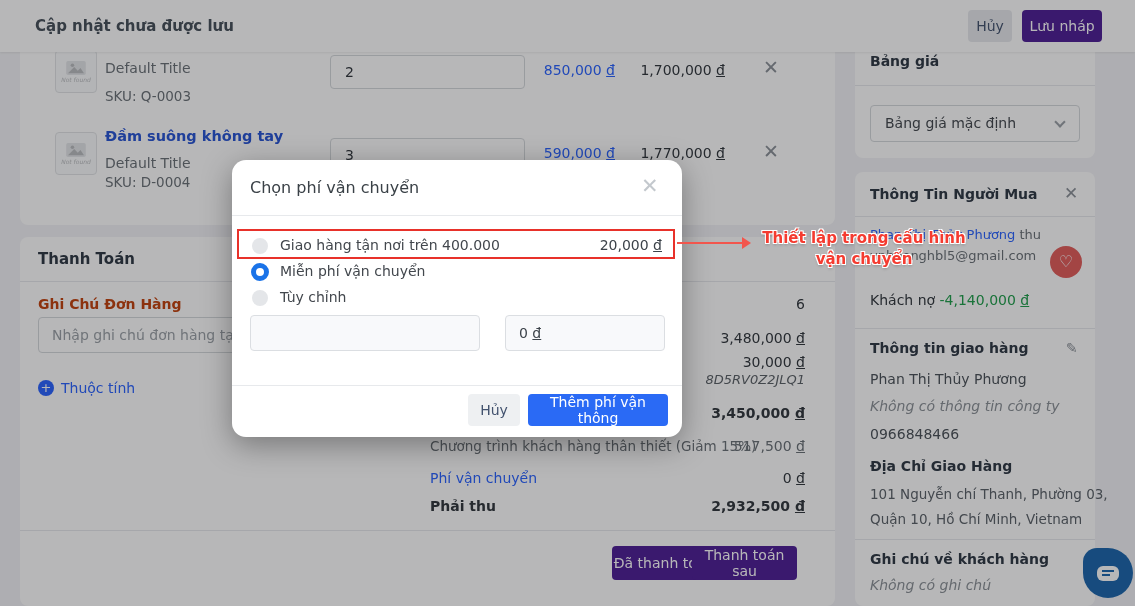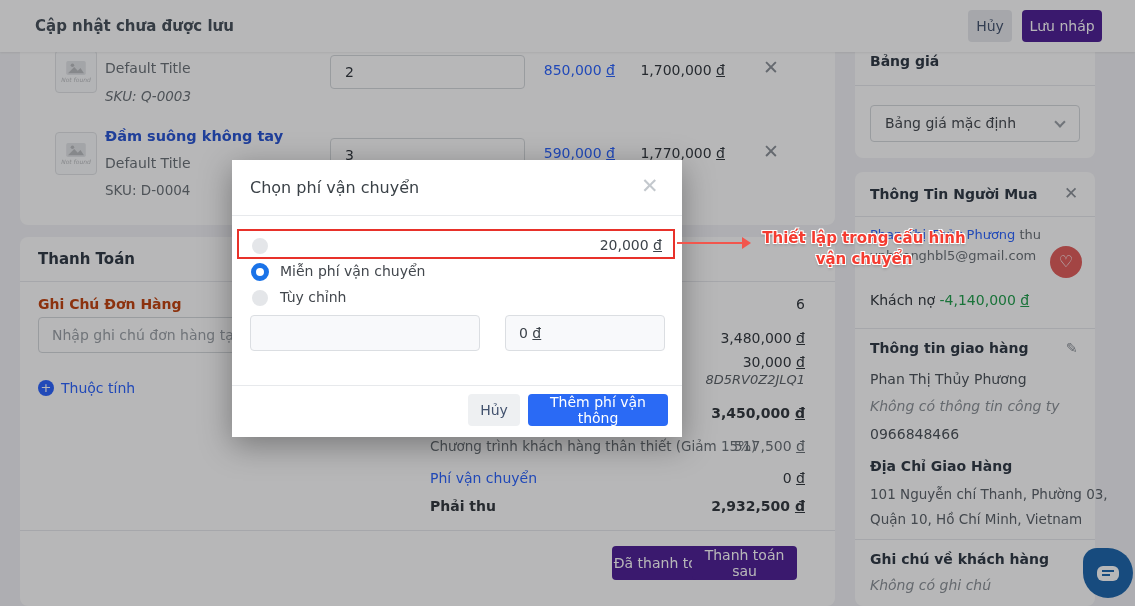--- a/index.html
+++ b/index.html
@@ -57,21 +57,21 @@
   .chat-bubble { position:absolute; left:1083px; top:548px; width:50px; height:50px;
                  background:#1a65ad; border-radius:14px 50% 50% 50%; z-index:40; cursor:pointer; }
   .chat-glyph { position:absolute; left:14px; top:18px; width:22px; height:15px; background:#fff;
                 border-radius:6px; }
   .chat-glyph:before { content:""; position:absolute; left:5px; top:4px; width:12px; height:2px; background:#1a65ad; }
   .chat-glyph:after  { content:""; position:absolute; left:5px; top:8px; width:8px;  height:2px; background:#1a65ad; }
 
   
   .overlay { position:absolute; inset:0; background:rgba(15,17,20,0.30); z-index:50; }
   .modal { position:absolute; left:232px; top:160px; width:450px; height:277px; background:#fff;
-           border-radius:0; box-shadow:0 8px 30px rgba(0,0,0,.35); z-index:100; }
+           border-radius:14px; box-shadow:0 8px 30px rgba(0,0,0,.35); z-index:100; }
   .radio-off { position:absolute; width:16px; height:16px; border-radius:50%; background:#e4e6e9; }
   .radio-on  { position:absolute; width:18px; height:18px; border-radius:50%; border:5px solid #1a73e8; background:#fff; }
   .modal-input { position:absolute; border:1px solid #dbdee2; border-radius:4px; background:#f8f9fb;
                  font-size:14px; color:#3c434a; font-family:inherit; padding:0 13px; }
   .red-box { position:absolute; left:237px; top:229px; width:438px; height:30px;
              border:2px solid #e8312a; z-index:110; }
   .arrow-line { position:absolute; left:677px; top:242px; width:66px; height:2px; background:#f2564d; z-index:110; }
   .arrow-head { position:absolute; left:742px; top:237px; width:0; height:0;
                 border-left:9px solid #f2564d; border-top:6px solid transparent;
                 border-bottom:6px solid transparent; z-index:110; }
@@ -87,37 +87,37 @@
 
 <div class="thumb" style="left:55px; top:50px;">
   <svg width="22" height="16" viewBox="0 0 24 18">
     <rect x="1" y="1" width="22" height="16" rx="2" fill="#e3e5e8"></rect>
     <circle cx="8" cy="6" r="2" fill="#b9bcbf"></circle>
     <path d="M3 15 L10 8 L14 12 L17 9 L21 15 Z" fill="#b9bcbf"></path>
   </svg>
   <small>Not found</small>
 </div>
 <div class="abs muted" style="left:105px; top:60px;">Default Title</div>
-<div class="abs muted" style="left:105px; top:88px; font-size:13.5px;font-style:italic;">SKU: Q-0003</div>
+<div class="abs muted" style="left:105px; top:88px; font-size:13.5px;">SKU: Q-0003</div>
 <input class="qty-input" style="left: 330px; top: 55px; width: 195px;" value="2">
 <div class="abs right link-blue" style="left:505px; top:62px; width:110px; cursor:pointer;">850,000 <u>đ</u></div>
 <div class="abs right" style="left:630px; top:62px; width:95px;">1,700,000 <u>đ</u></div>
 <div class="close-x" style="left:763px; top:58px;">✕</div>
 
 <div class="thumb" style="left:55px; top:132px;">
   <svg width="22" height="16" viewBox="0 0 24 18">
     <rect x="1" y="1" width="22" height="16" rx="2" fill="#e3e5e8"></rect>
     <circle cx="8" cy="6" r="2" fill="#b9bcbf"></circle>
     <path d="M3 15 L10 8 L14 12 L17 9 L21 15 Z" fill="#b9bcbf"></path>
   </svg>
   <small>Not found</small>
 </div>
 <div class="abs bold" style="left:105px; top:128px; color:#2653d4; font-size:14.5px; cursor:pointer;">Đầm suông không tay</div>
 <div class="abs muted" style="left:105px; top:155px;">Default Title</div>
-<div class="abs muted" style="left:105px; top:182px; font-size:13.5px;">SKU: D-0004</div>
+<div class="abs muted" style="left:105px; top:174px; font-size:13.5px;">SKU: D-0004</div>
 <input class="qty-input" style="left: 330px; top: 138px; width: 195px;" value="3">
 <div class="abs right link-blue" style="left:505px; top:145px; width:110px; cursor:pointer;">590,000 <u>đ</u></div>
 <div class="abs right" style="left:630px; top:145px; width:95px;">1,770,000 <u>đ</u></div>
 <div class="close-x" style="left:763px; top:142px;">✕</div>
 
 <div class="card" style="left:20px; top:237px; width:815px; height:369px;"></div>
 <div class="abs bold" style="left:38px; top:250px; font-size:15px; color:#2d3743;">Thanh Toán</div>
 <div class="divider" style="left:20px; top:281px; width:815px;"></div>
 
 <div class="abs bold" style="left:38px; top:296px; color:#c2410c;">Ghi Chú Đơn Hàng</div>
@@ -191,20 +191,21 @@
 </div>
 
 <div class="overlay"></div>
 
 <div class="modal">
   <div class="abs" style="left:18px; top:18px; font-size:16px; color:#3a4147;">Chọn phí vận chuyển</div>
   <div class="abs" style="left:409px; top:14px; font-size:21px; color:#c3c8cd; cursor:pointer;">✕</div>
   <div class="divider" style="left:0; top:55px; width:450px;"></div>
 
   <span class="radio-off" style="left:20px; top:78px;"></span>
+  <div class="abs" style="left:48px; top:77px; color:#42474d;">Giao hàng tận nơi trên 400.000</div>
   <div class="abs right" style="left:308px; top:77px; width:122px; color:#3c434a;">20,000 <u>đ</u></div>
 
   <span class="radio-on" style="left:19px; top:103px;"></span>
   <div class="abs" style="left:48px; top:103px; color:#42474d;">Miễn phí vận chuyển</div>
 
   <span class="radio-off" style="left:20px; top:130px;"></span>
   <div class="abs" style="left:48px; top:129px; color:#42474d;">Tùy chỉnh</div>
 
   <input class="modal-input" style="left: 18px; top: 155px; width: 230px; height: 36px;">
   <div class="modal-input" style="left:273px; top:155px; width:160px; height:36px; line-height:34px;">0 <u>đ</u></div>

